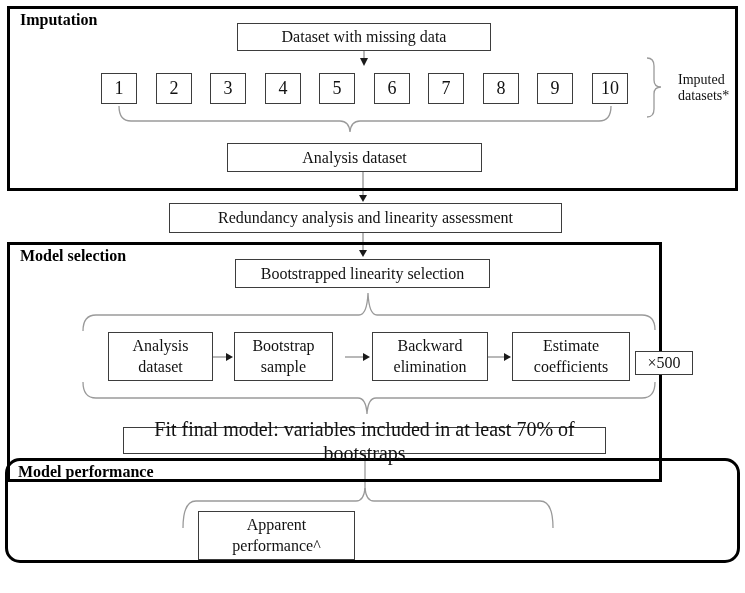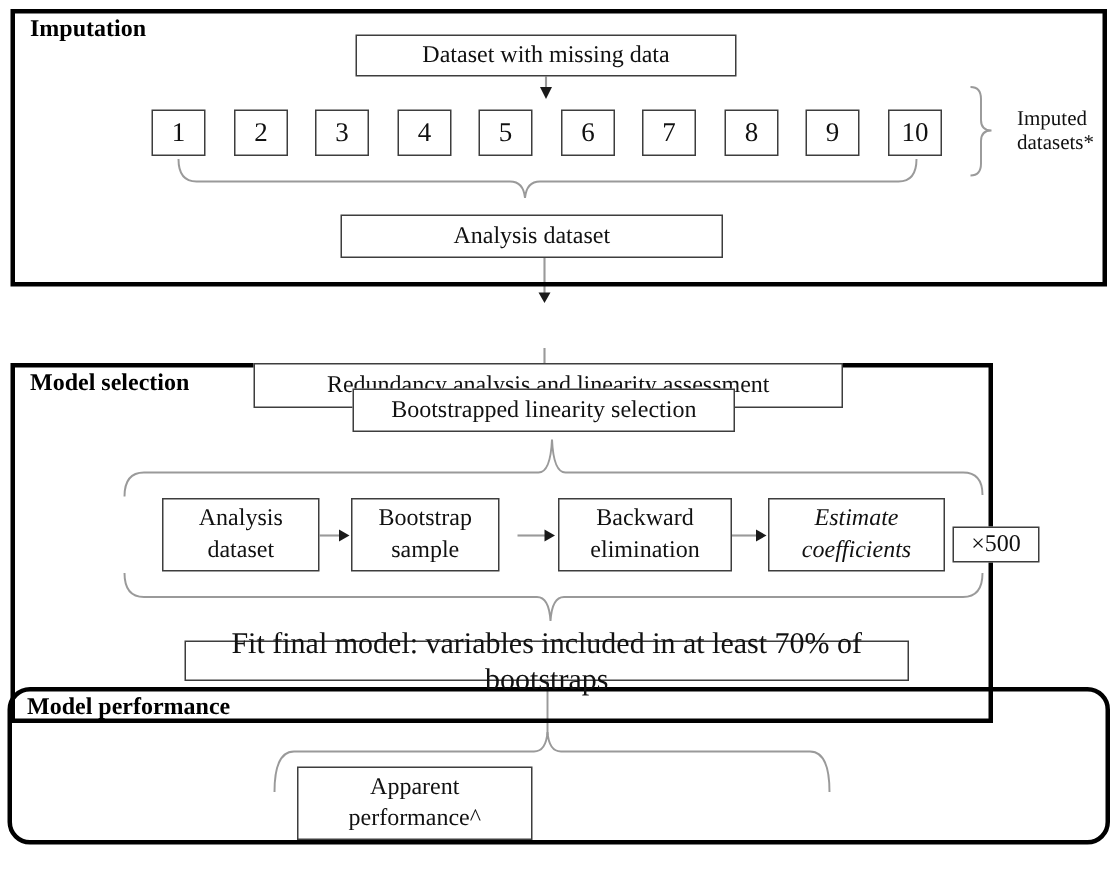--- a/index.html
+++ b/index.html
@@ -90,32 +90,32 @@
   <div class="bx num" style="left:374px; top:73px; width:36px; height:31px;">6</div>
   <div class="bx num" style="left:428px; top:73px; width:36px; height:31px;">7</div>
   <div class="bx num" style="left:483px; top:73px; width:36px; height:31px;">8</div>
   <div class="bx num" style="left:537px; top:73px; width:36px; height:31px;">9</div>
   <div class="bx num" style="left:592px; top:73px; width:36px; height:31px;">10</div>
 
   <div class="side-label" style="left:678px; top:72px; width:62px;">Imputed datasets*</div>
 
   <div class="bx" style="left:227px; top:143px; width:255px; height:29px;">Analysis dataset</div>
 
-  <div class="bx" style="left:169px; top:203px; width:393px; height:30px;margin-top:39px;">Redundancy analysis and linearity assessment</div>
+  <div class="bx" style="left:169px; top:203px; width:393px; height:30px;">Redundancy analysis and linearity assessment</div>
 
   <div class="section" style="left:7px; top:242px; width:655px; height:240px;">
     <div class="sec-title">Model selection</div>
   </div>
 
   <div class="bx" style="left:235px; top:259px; width:255px; height:29px;">Bootstrapped linearity selection</div>
 
   <div class="bx small2" style="left:108px; top:332px; width:105px; height:49px;">Analysis dataset</div>
   <div class="bx small2" style="left:234px; top:332px; width:99px; height:49px;">Bootstrap sample</div>
   <div class="bx small2" style="left:372px; top:332px; width:116px; height:49px;">Backward elimination</div>
-  <div class="bx small2" style="left:512px; top:332px; width:118px; height:49px;font-style:italic;">Estimate coefficients</div>
+  <div class="bx small2" style="left:512px; top:332px; width:118px; height:49px;">Estimate coefficients</div>
 
   <div class="bx" style="left:635px; top:351px; width:58px; height:24px;">×500</div>
 
   <div class="bx fit" style="left:123px; top:427px; width:483px; height:27px;">Fit final model: variables included in at least 70% of bootstraps</div>
 
   <div class="section" style="left:5px; top:458px; width:735px; height:105px;border-radius:15px;">
     <div class="sec-title">Model performance</div>
   </div>
 
   <div class="bx small2" style="left:198px; top:511px; width:157px; height:49px;">Apparent performance^</div>

